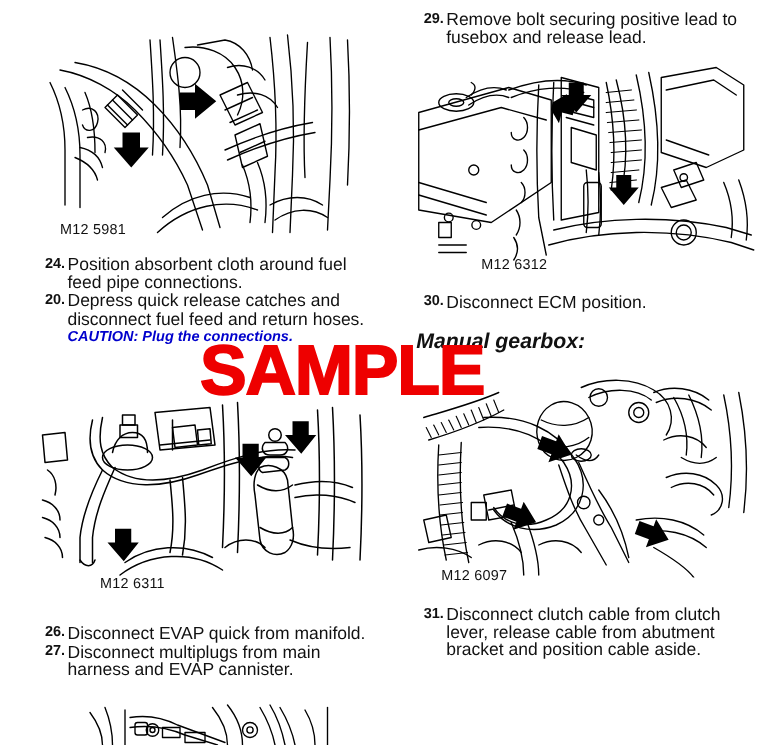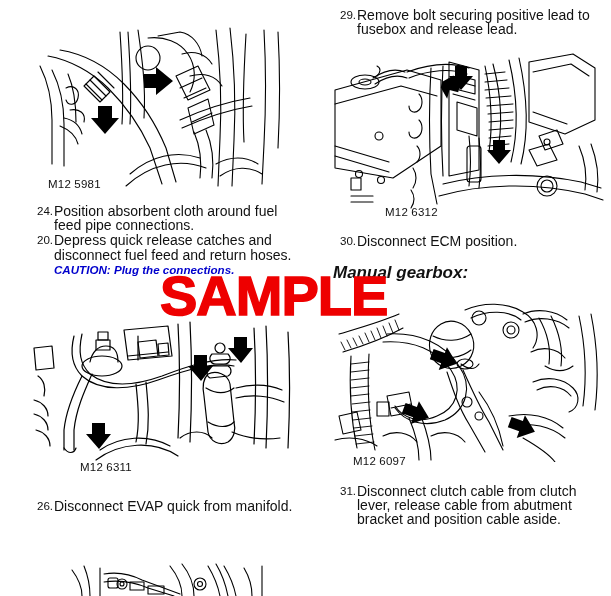--- a/index.html
+++ b/index.html
@@ -55,23 +55,23 @@
     width: 272px;
   }
   .step {
     display: flex;
     align-items: flex-start;
     margin-bottom: 1px;
   }
   .step-num {
     flex: 0 0 24px;
     font-size: 11.6px;
-    font-weight: normal;
+    font-weight: bold;
     line-height: 14.2px;
-    text-align: center;
+    text-align: left;
     padding-left: 6px;
     box-sizing: border-box;
   }
   .step-text {
     flex: 1 1 auto;
     font-size: 14px;
     line-height: 14.2px;
   }
   .caution {
     font-size: 11.6px;
@@ -251,20 +251,24 @@
           <path d="M204 30 l 0 -11 l 13 0 l 0 11 l 6 0 l -12 15 l -13 -15 z"></path>
         </g>
       </svg>
     </div>
     <div class="fig-caption" style="left:18px; top:461px;padding-left:32px;">M12 6311</div>
 
     <div class="steps" style="top:499px;">
       <div class="step">
         <div class="step-num">26.</div>
         <div class="step-text">Disconnect EVAP quick from manifold.</div>
+      </div>
+      <div class="step">
+        <div class="step-num">27.</div>
+        <div class="step-text">Disconnect multiplugs from main harness and EVAP cannister.</div>
       </div>
     </div>
 
     <div class="figure" style="top:562px; height:34px; overflow:hidden;">
       <svg viewBox="0 0 272 34" xmlns="http://www.w3.org/2000/svg">
         <g class="lineart" stroke="#000" stroke-width="1.1">
           <path d="M42 8 C 48 16, 52 24, 52 34"></path>
           <path d="M54 4 C 58 14, 60 24, 60 34"></path>
           <path d="M70 6 L 70 34"></path>
           <path d="M74 12 C 86 10, 100 12, 112 18 L 150 32"></path>

